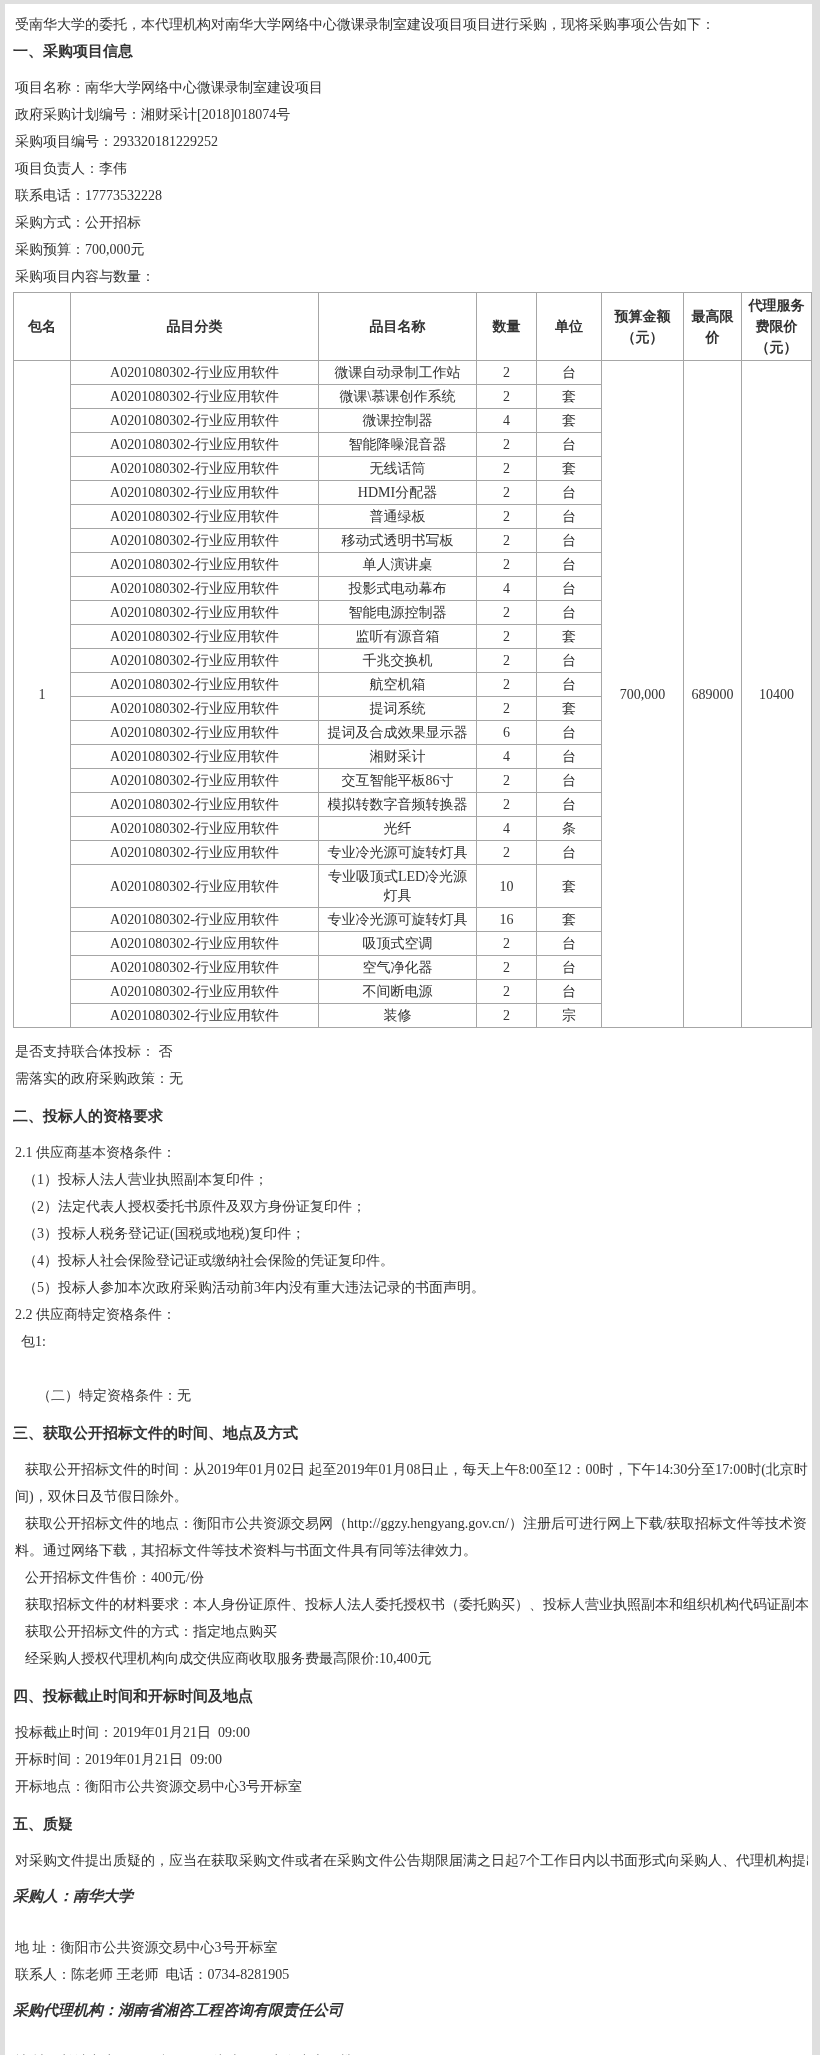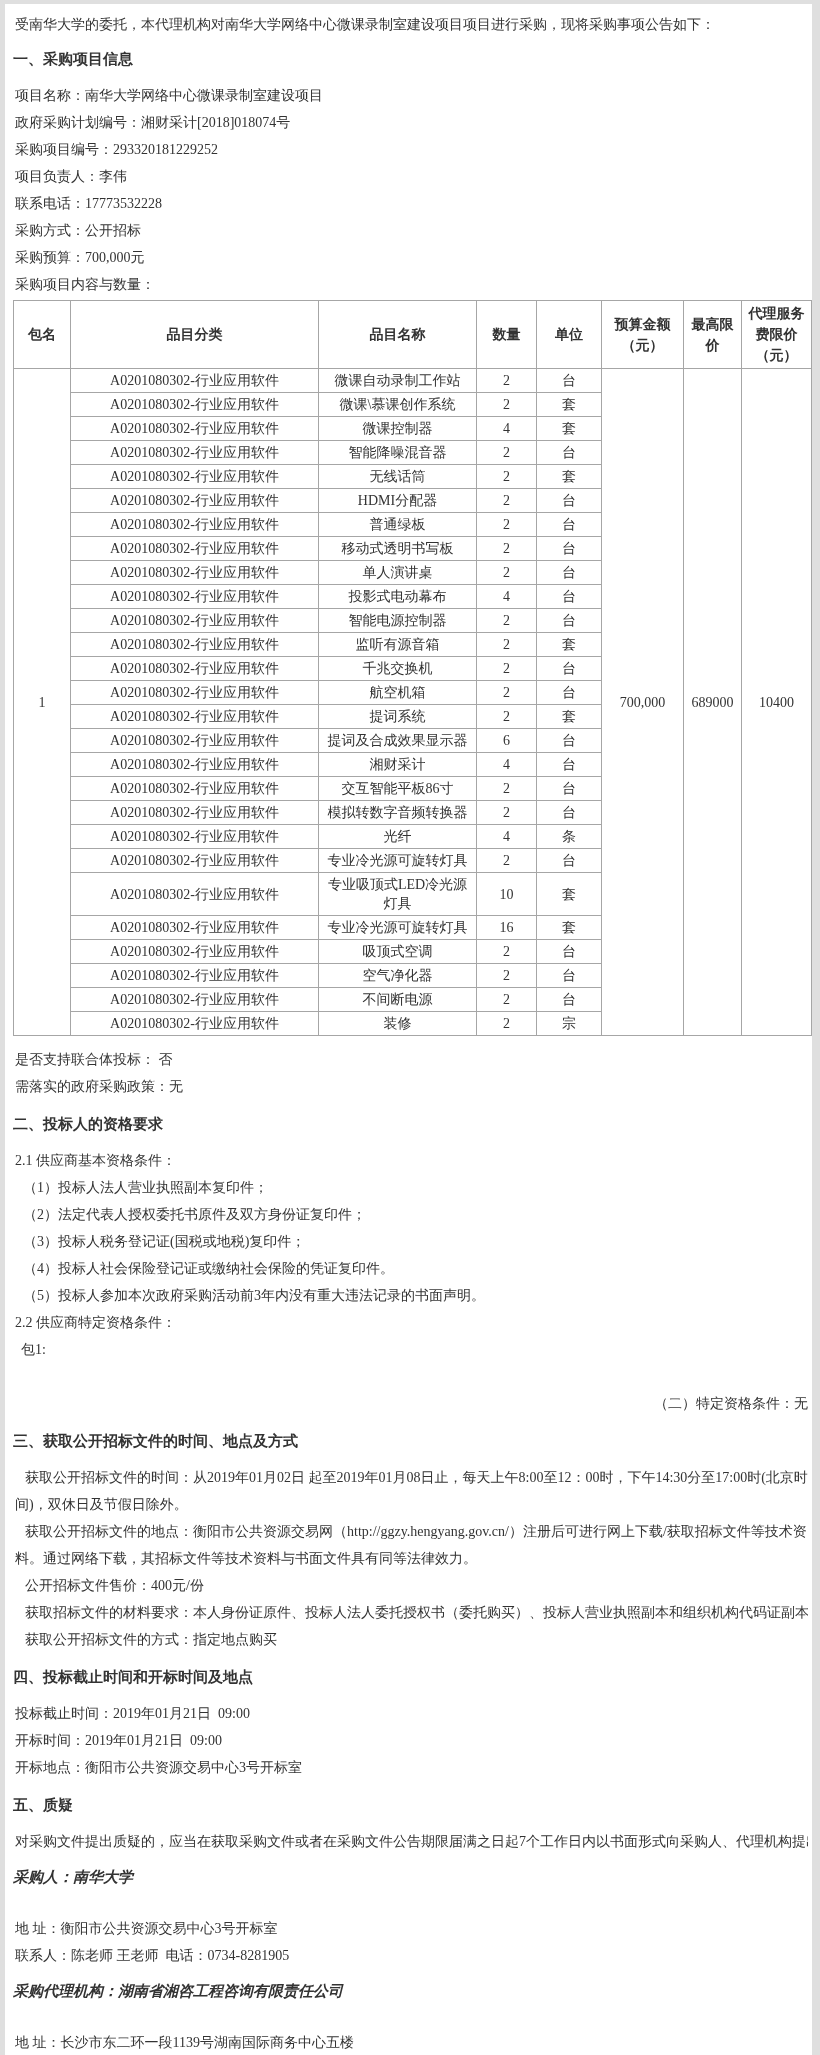--- a/index.html
+++ b/index.html
@@ -15,25 +15,25 @@
     padding:7px 4px 24px 4px;
     color:#333333;
     font-size:14px;
     box-sizing:border-box;
   }
   .line { margin:0; padding-left:6px; line-height:27px; white-space:pre-wrap; }
   .h {
     font-weight:bold; font-size:15px; line-height:27px;
     margin:11px 0 9px; padding-left:4px;
   }
-  .h.first { margin-top:8px; }
+  .h.first { margin-top:0; }
   .h.block-h { margin:9px 0 12px;font-style:italic; }
   .ind-a { padding-left:14px; }   
   .ind-b { padding-left:12px; }   
-  .ind-c { padding-left:28px;text-align:right; }   
+  .ind-c { padding-left:28px; }   
   .p-indent { text-indent:10px; }
   .nowrap { white-space:nowrap; overflow:hidden; }
   .gap { height:27px; }
   .small-gap { height:12px; }
 
   table.items {
     border-collapse:collapse;
     table-layout:fixed;
     margin:2px 0 10px 4px;
     width:798px;
@@ -281,20 +281,21 @@
   <p class="line ind-b">包1:</p>
   <div class="gap"></div>
   <p class="line ind-c">（二）特定资格条件：无</p>
 
   <p class="h">三、获取公开招标文件的时间、地点及方式</p>
   <p class="line p-indent">获取公开招标文件的时间：从2019年01月02日 起至2019年01月08日止，每天上午8:00至12：00时，下午14:30分至17:00时(北京时间)，双休日及节假日除外。</p>
   <p class="line p-indent">获取公开招标文件的地点：衡阳市公共资源交易网（http://ggzy.hengyang.gov.cn/）注册后可进行网上下载/获取招标文件等技术资料。通过网络下载，其招标文件等技术资料与书面文件具有同等法律效力。</p>
   <p class="line p-indent">公开招标文件售价：400元/份</p>
   <p class="line p-indent nowrap">获取招标文件的材料要求：本人身份证原件、投标人法人委托授权书（委托购买）、投标人营业执照副本和组织机构代码证副本复印件。</p>
   <p class="line p-indent">获取公开招标文件的方式：指定地点购买</p>
+  <p class="line p-indent">经采购人授权代理机构向成交供应商收取服务费最高限价:10,400元</p>
 
   <p class="h">四、投标截止时间和开标时间及地点</p>
   <p class="line">投标截止时间：2019年01月21日  09:00</p>
   <p class="line">开标时间：2019年01月21日  09:00</p>
   <p class="line">开标地点：衡阳市公共资源交易中心3号开标室</p>
 
   <p class="h">五、质疑</p>
   <p class="line nowrap">对采购文件提出质疑的，应当在获取采购文件或者在采购文件公告期限届满之日起7个工作日内以书面形式向采购人、代理机构提出。</p>
 
   <p class="h block-h">采购人：南华大学</p>

